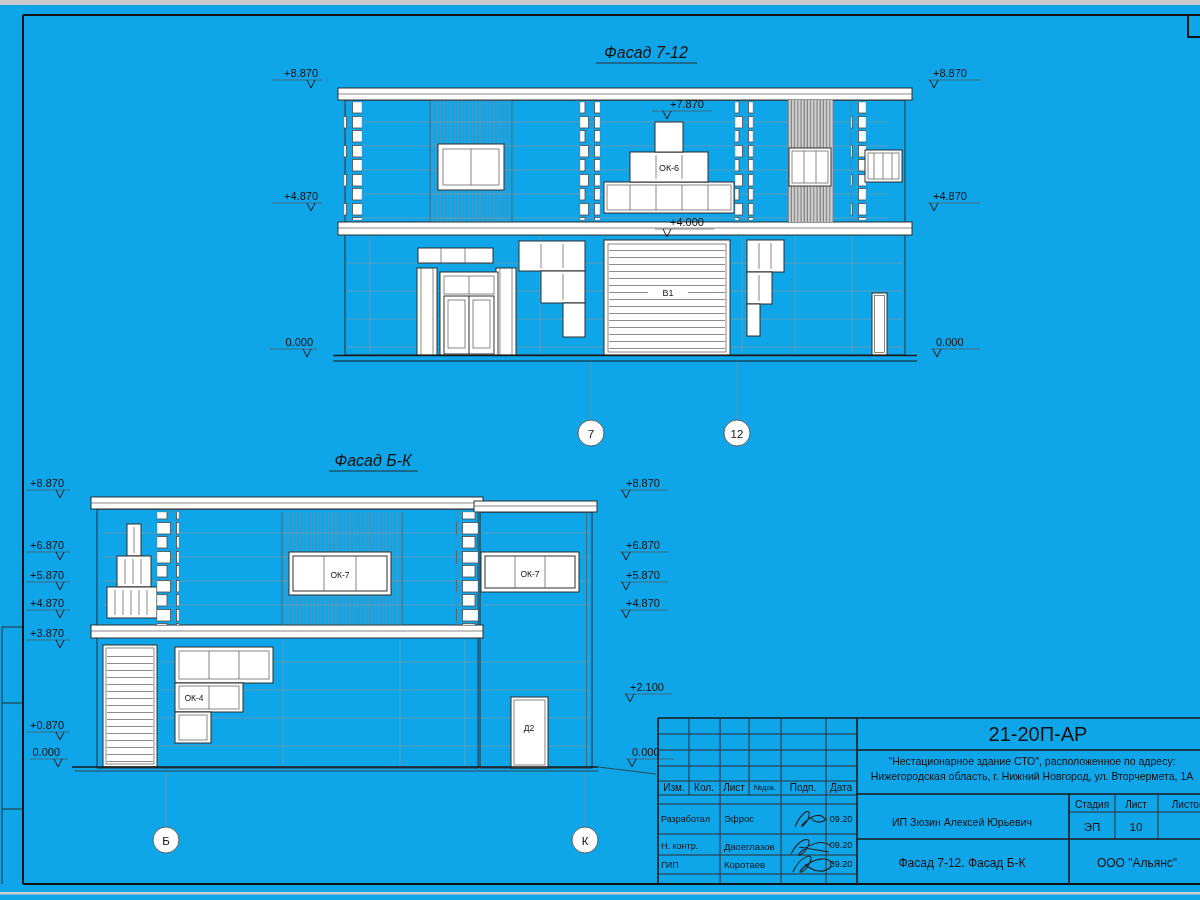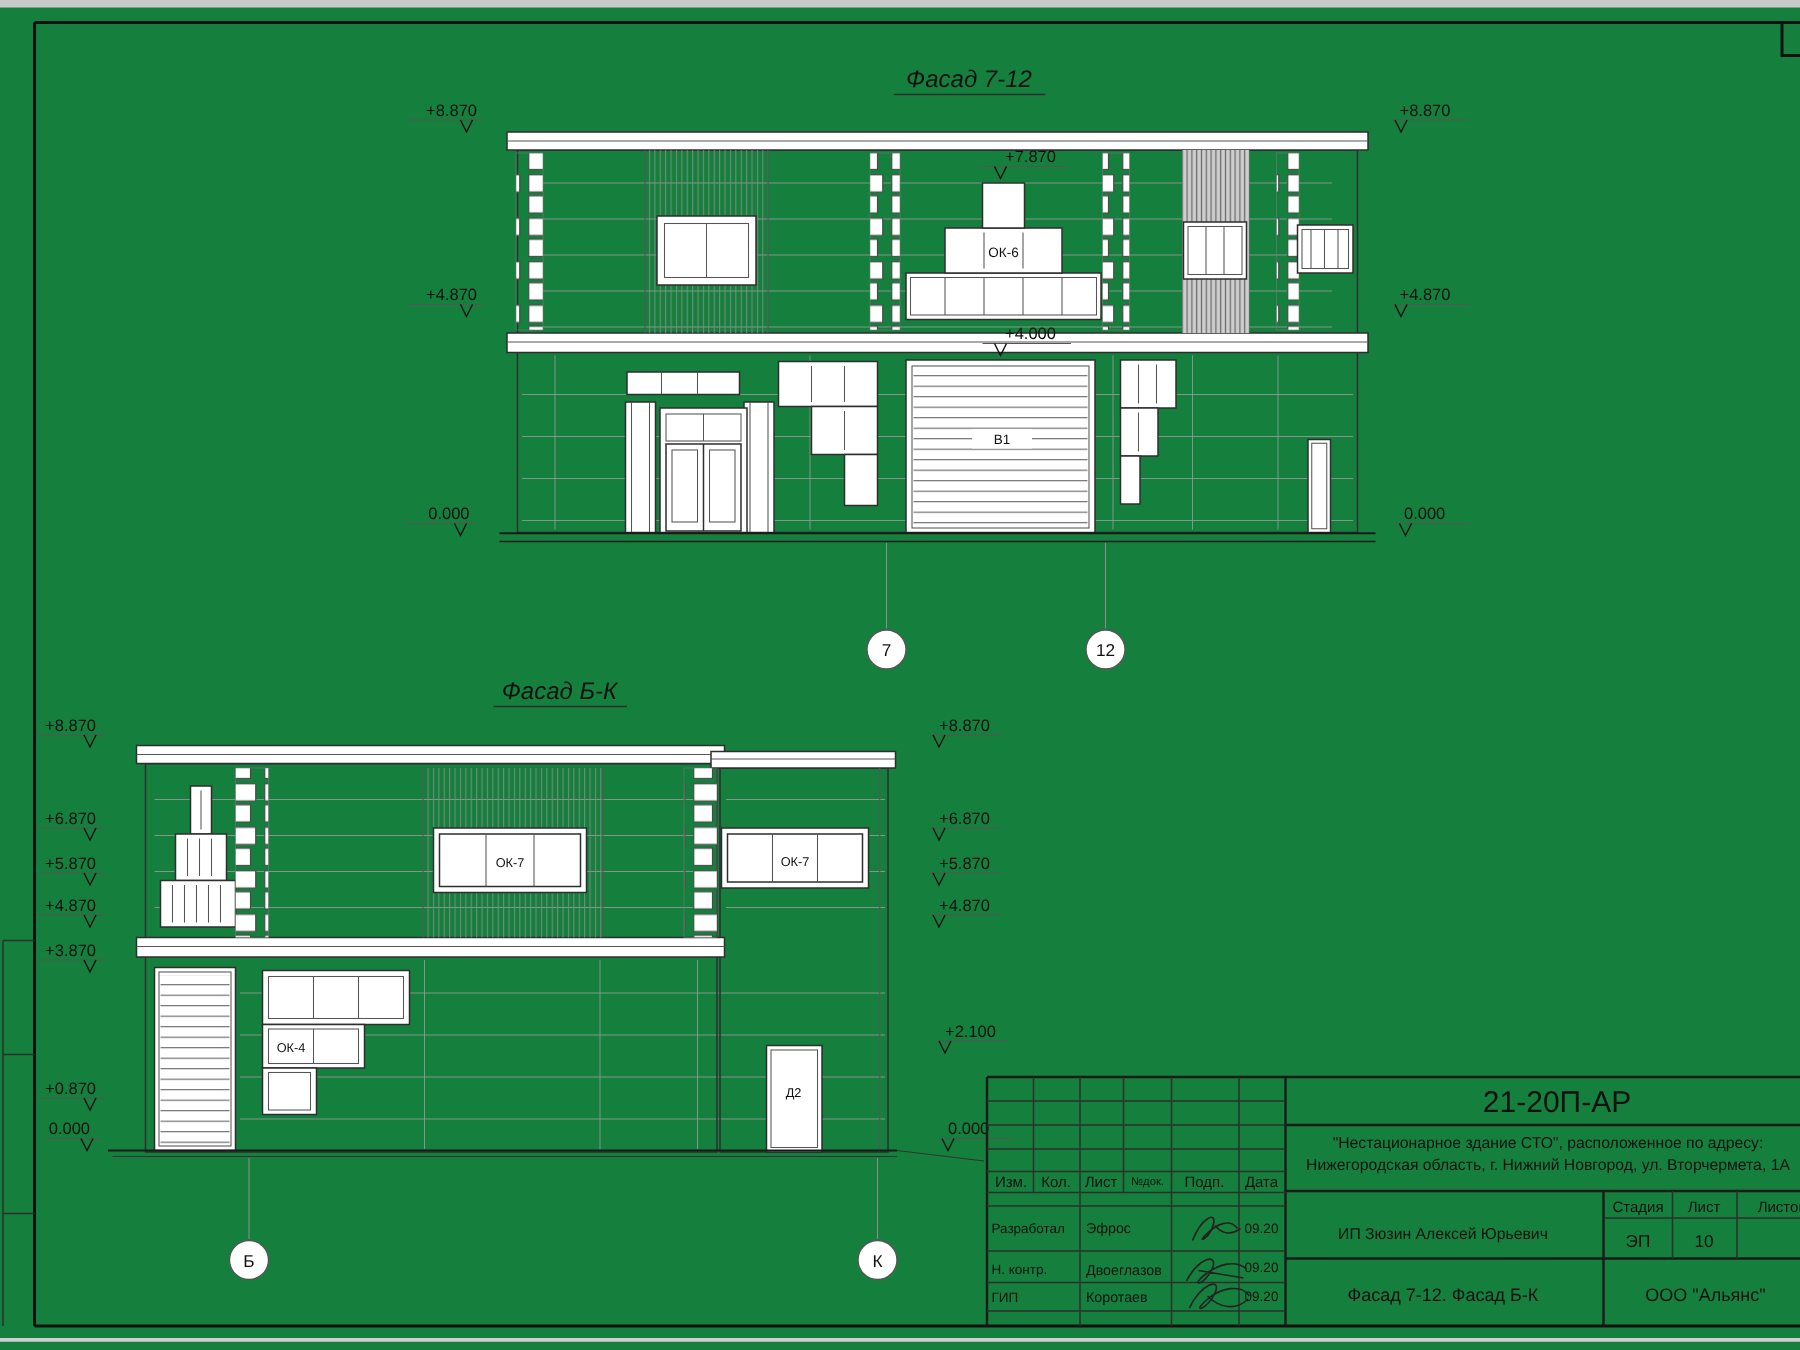--- a/index.html
+++ b/index.html
@@ -1,16 +1,16 @@
 <!DOCTYPE html>
 <html><head>
 <meta charset="utf-8">
 <style>
   html,body{margin:0;padding:0;background:#ffffff;}
-  .sheet{position:relative;width:1200px;height:900px;background:#15803d;overflow:hidden;
+  .sheet{position:relative;width:1200px;height:900px;background:#0ea5e9;overflow:hidden;
          font-family:"Liberation Sans",sans-serif;}
   svg{display:block;}
   svg text{font-family:"Liberation Sans",sans-serif;fill:#111;}
   .thick{stroke:#1a1a1a;stroke-width:1.6;fill:none;}
   .frame{stroke:#111;stroke-width:2;fill:none;}
   .med{stroke:#2e2e2e;stroke-width:1;fill:none;}
   .thin{stroke:#555;stroke-width:0.7;fill:none;}
   .xlight{stroke:#9a9a9a;stroke-width:0.55;fill:none;}
   .lead{stroke:#8d8d8d;stroke-width:0.7;fill:none;}
   .wfill{fill:#ffffff;}

